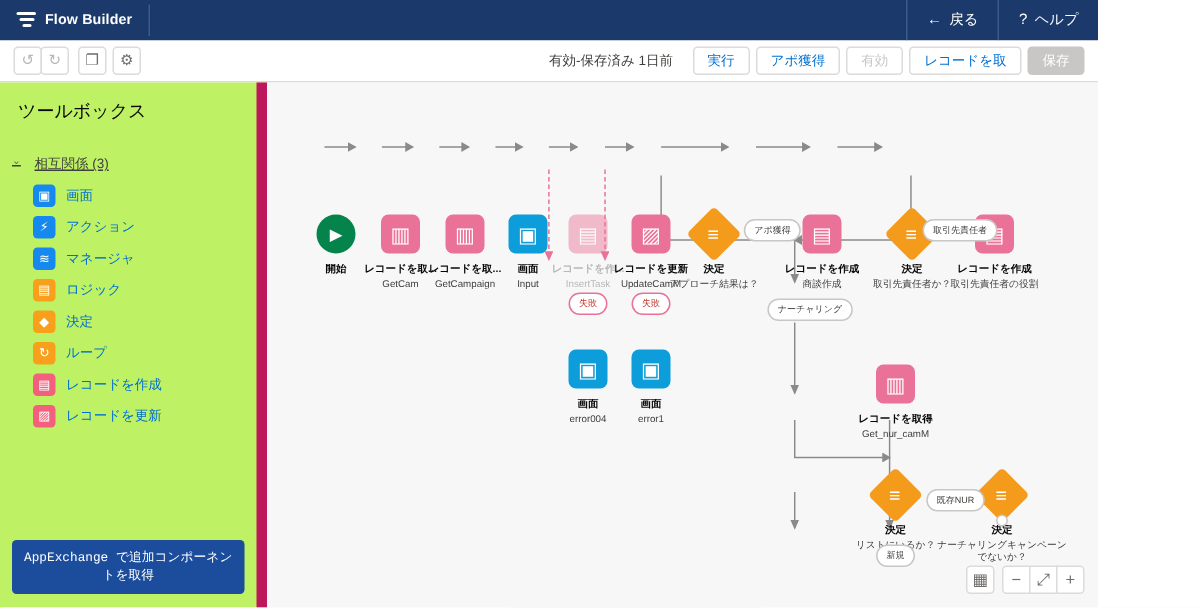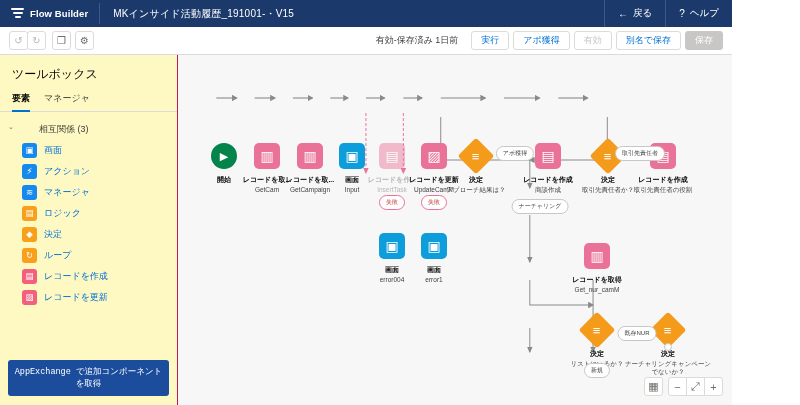--- a/index.html
+++ b/index.html
@@ -54,34 +54,34 @@
     align-items: center; margin-left: 4px; cursor: pointer; white-space: nowrap;
   }
   .tb-btn.disabled { color: #c9c7c5; cursor: default; }
   .tb-btn.primary-disabled { background: #c9c7c5; color: #fff; border-color: #c9c7c5; cursor: default; }
 
   
   .body { flex: 1; display: flex; min-height: 0; }
 
   
   .sidebar {
-    width: 178px; background: #fef9c3; border-right: 1px solid #be185d;
+    width: 178px; background: #bef264; border-right: 7px solid #be185d;
     display: flex; flex-direction: column; flex: 0 0 178px;
   }
   .sb-title { font-size: 12px; color: #080707; padding: 11px 12px 9px; }
   .sb-tabs { display: flex; gap: 14px; padding: 0 12px; border-bottom: 1px solid #dddbda; }
   .sb-tab { font-size: 9px; padding-bottom: 6px; color: #3e3e3c; cursor: pointer; position: relative; }
   .sb-tab.active { font-weight: bold; color: #080707; }
   .sb-tab.active:after {
     content:""; position:absolute; left:0; right:0; bottom:-1px; height:2px; background:#0070d2;
   }
   .sb-scroll { flex: 1; overflow: hidden; padding-top: 7px; }
   .sb-section {
-    display: flex; align-items: flex-start; gap: 23px; font-size: 9px; color: #3e3e3c;
-    padding: 4px 10px 4px 8px; cursor: pointer;
+    display: flex; align-items: flex-start; gap: 7px; font-size: 9px; color: #3e3e3c;
+    padding: 4px 10px 4px 8px; cursor: pointer; text-decoration: underline;
   }
   .chev { font-size: 7px; color: #706e6b; width: 8px; }
   .sb-item {
     display: flex; align-items: center; gap: 7px; padding: 3px 10px 3px 22px;
     font-size: 9px; color: #0070d2; cursor: pointer;
   }
   .sb-ico {
     width: 15px; height: 15px; border-radius: 3px; flex: 0 0 15px;
     display: flex; align-items: center; justify-content: center;
     color: #fff; font-size: 8.5px; line-height: 1;
@@ -151,21 +151,20 @@
   <div class="header">
     <div class="hdr-brand">
       <span class="logo">
           <i></i>
           <i></i>
           <i></i>
         </span>
       <span class="hdr-brand-label">Flow Builder</span>
     </div>
     <div class="hdr-sep"></div>
-    <div class="hdr-title">MKインサイド活動履歴_191001-・V15</div>
     <div class="hdr-spacer"></div>
     <div class="hdr-btn">
       <span class="ic">←</span>
       <span>戻る</span>
     </div>
     <div class="hdr-btn">
       <span class="ic">?</span>
       <span>ヘルプ</span>
     </div>
   </div>
@@ -181,32 +180,28 @@
       <span>❐</span>
     </div>
     <div class="tb-icon-btn sep dark">
       <span>⚙</span>
     </div>
     <div class="tb-spacer"></div>
     <div class="tb-status">有効-保存済み 1日前</div>
     <div class="tb-btn">実行</div>
     <div class="tb-btn">アポ獲得</div>
     <div class="tb-btn disabled">有効</div>
-    <div class="tb-btn">別名で保存</div>
+    <div class="tb-btn">レコードを取</div>
     <div class="tb-btn primary-disabled">保存</div>
   </div>
 
   <div class="body">
 
     <div class="sidebar">
       <div class="sb-title">ツールボックス</div>
-      <div class="sb-tabs">
-        <div class="sb-tab active">要素</div>
-        <div class="sb-tab">マネージャ</div>
-      </div>
       <div class="sb-scroll">
 
         <div class="sb-section">
           <span class="chev">⌄</span>
           <span>相互関係 (3)</span>
         </div>
         <div class="sb-item">
           <span class="sb-ico c-blue">▣</span>
           <span>画面</span>
         </div>

